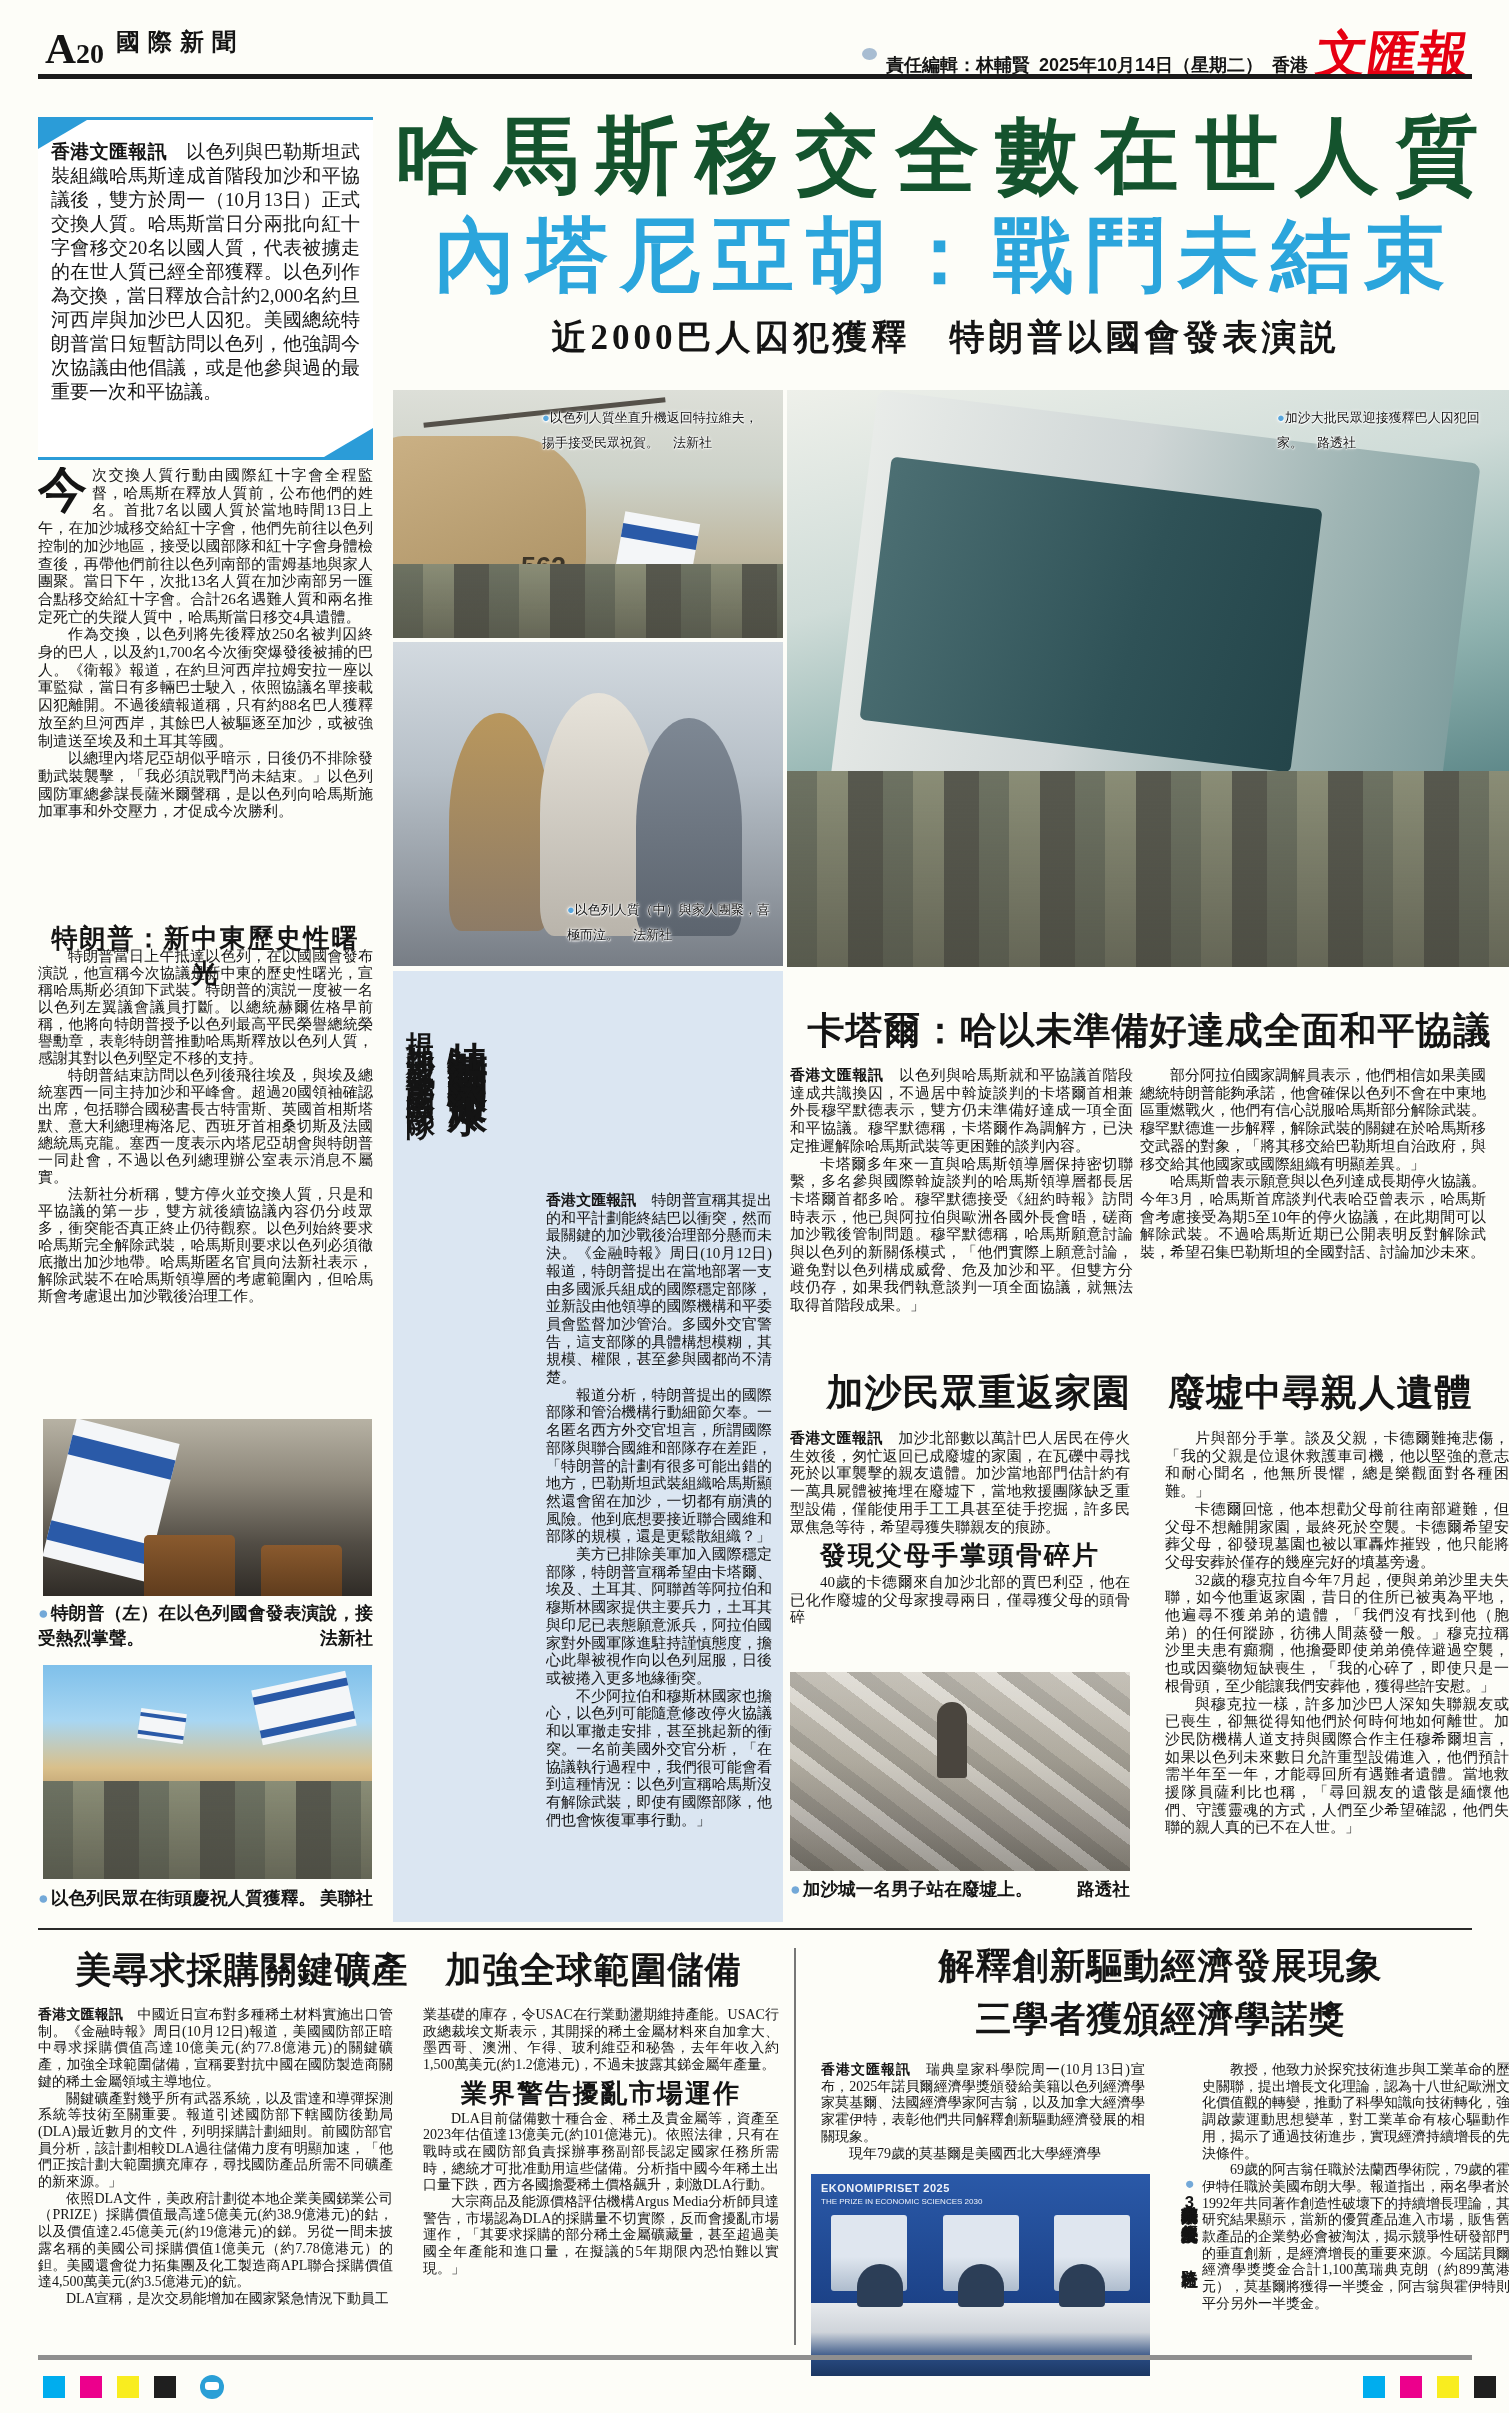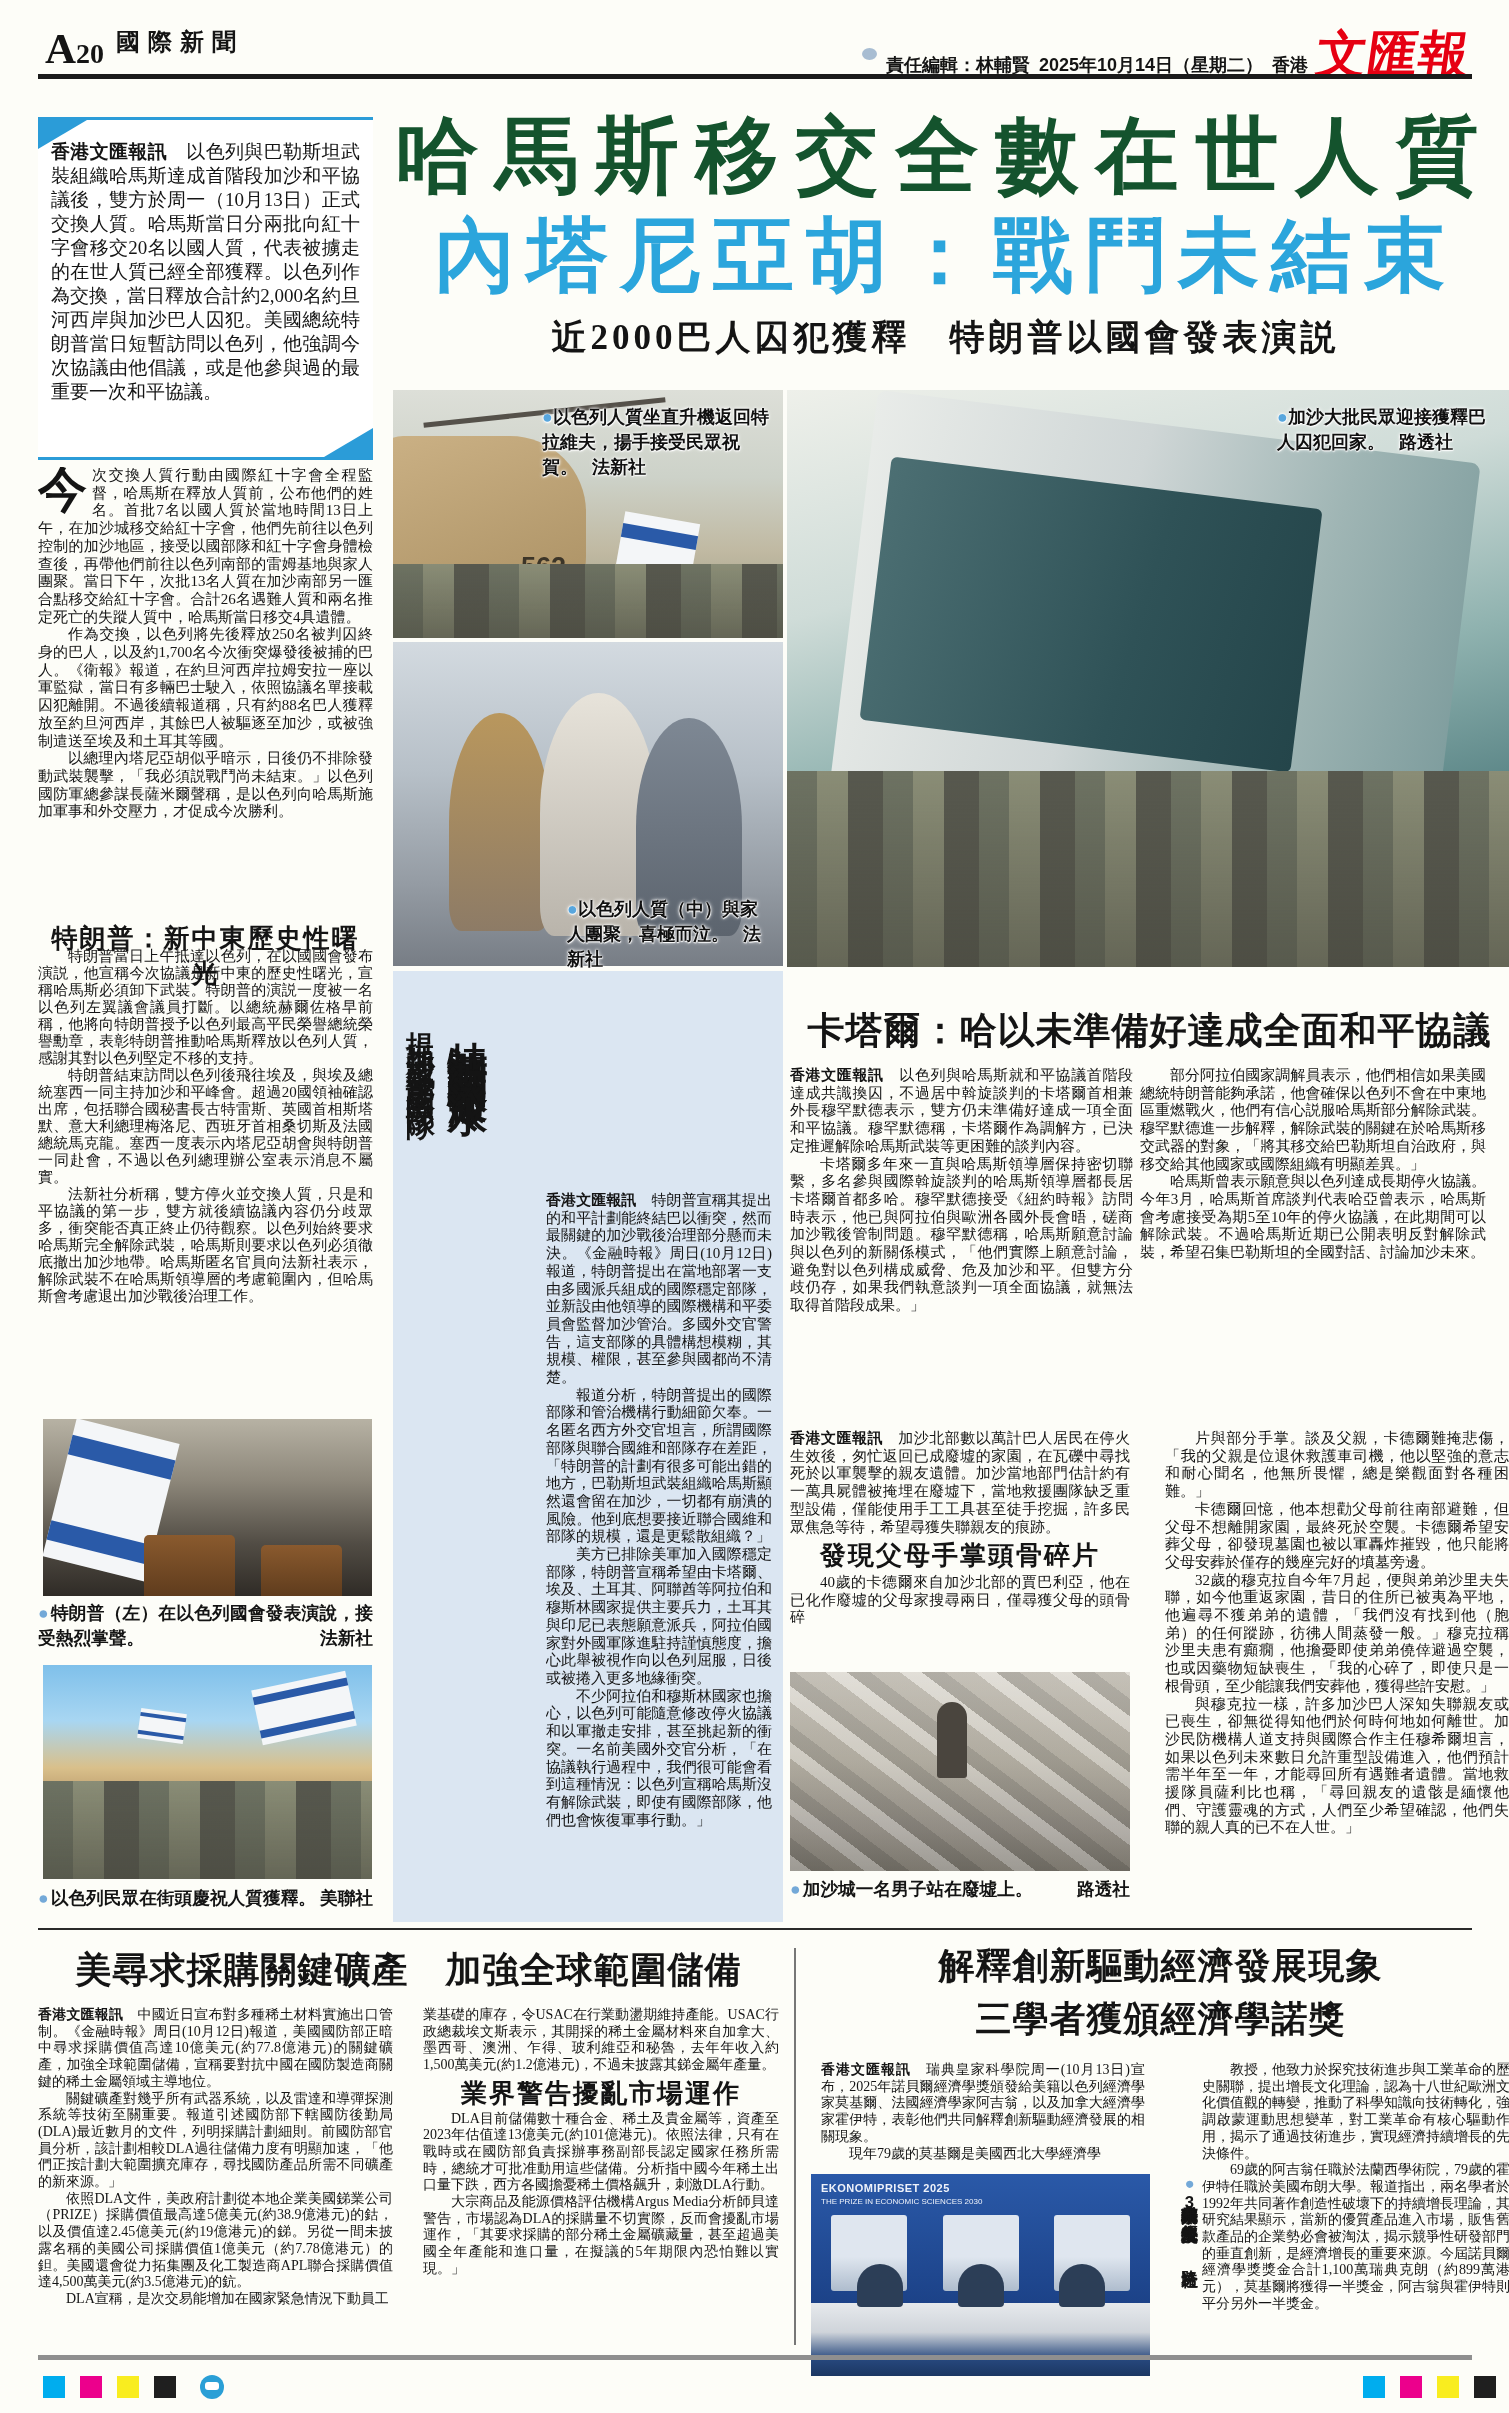--- a/index.html
+++ b/index.html
@@ -36,22 +36,22 @@
   .para-first { text-indent:0; }
   .dropcap { float:left; font-size:49px; line-height:40px; font-weight:bold; padding:3px 5px 0 0; }
   .cross-head { font-size:26px; font-weight:bold; text-align:center; text-indent:0;
     font-family:"Liberation Sans","DejaVu Sans",sans-serif; letter-spacing:2px; margin:11px 0 9px 0 !important; }
 
   
   .cap { font-family:"Liberation Sans","DejaVu Sans",sans-serif; font-weight:bold;
     font-size:17.7px; line-height:25px; text-align:justify; }
   .cap .dot { color:#74a9d8; margin-right:2px; }
   .cap .credit { float:right; }
-  .photo-cap { position:absolute; font-family:"Liberation Sans","DejaVu Sans",sans-serif; font-weight:bold;
-    font-size:18px; line-height:25px; color:#101010;
+  .photo-cap { position:absolute; font-family:"Liberation Sans","DejaVu Sans",sans-serif; font-weight:normal;
+    font-size:13px; line-height:25px; color:#101010;
     text-shadow:0 0 2.5px #fff,0 0 4px #fff,0.5px 0.5px 1px #fff,-0.5px -0.5px 1px #fff; }
   .photo-cap .dot { color:#58a6dd; }
   .photo-cap .credit { margin-left:14px; }
 
   
   .hl1 { position:absolute; left:382px; top:101px; width:1127px; text-align:center;
     font-size:83px; font-weight:bold; color:#14532d; letter-spacing:17px; white-space:nowrap; }
   .hl2 { position:absolute; left:382px; top:202px; width:1127px; text-align:center;
     font-size:81px; font-weight:bold; color:#2ba5dc; letter-spacing:12px; white-space:nowrap; }
   .sub-hl { position:absolute; left:382px; top:314px; width:1127px; text-align:center;
@@ -215,20 +215,21 @@
         <p class="para">卡塔爾多年來一直與哈馬斯領導層保持密切聯繫，多名參與國際斡旋談判的哈馬斯領導層都長居卡塔爾首都多哈。穆罕默德接受《紐約時報》訪問時表示，他已與阿拉伯與歐洲各國外長會晤，磋商加沙戰後管制問題。穆罕默德稱，哈馬斯願意討論與以色列的新關係模式，「他們實際上願意討論，避免對以色列構成威脅、危及加沙和平。但雙方分歧仍存，如果我們執意談判一項全面協議，就無法取得首階段成果。」</p>
       </div>
   </div>
   <div class="flow" style="left:1140px; top:1067px; width:346px; height:278px; overflow:hidden;">
     <div>
         <p class="para">部分阿拉伯國家調解員表示，他們相信如果美國總統特朗普能夠承諾，他會確保以色列不會在中東地區重燃戰火，他們有信心説服哈馬斯部分解除武裝。穆罕默德進一步解釋，解除武裝的關鍵在於哈馬斯移交武器的對象，「將其移交給巴勒斯坦自治政府，與移交給其他國家或國際組織有明顯差異。」</p>
         <p class="para">哈馬斯曾表示願意與以色列達成長期停火協議。今年3月，哈馬斯首席談判代表哈亞曾表示，哈馬斯會考慮接受為期5至10年的停火協議，在此期間可以解除武裝。不過哈馬斯近期已公開表明反對解除武裝，希望召集巴勒斯坦的全國對話、討論加沙未來。</p>
       </div>
   </div>
 
+  <div class="sec-head" style="left:790px; top:1368px; width:719px;">加沙民眾重返家園　廢墟中尋親人遺體</div>
   <div class="flow" style="left:790px; top:1430px; width:340px; height:238px; overflow:hidden;">
     <p class="para-first"><span class="tag">香港文匯報訊</span><span>　加沙北部數以萬計巴人居民在停火生效後，匆忙返回已成廢墟的家園，在瓦礫中尋找死於以軍襲擊的親友遺體。加沙當地部門估計約有一萬具屍體被掩埋在廢墟下，當地救援團隊缺乏重型設備，僅能使用手工工具甚至徒手挖掘，許多民眾焦急等待，希望尋獲失聯親友的痕跡。</span></p>
     <p class="cross-head">發現父母手掌頭骨碎片</p>
     <p class="para">40歲的卡德爾來自加沙北部的賈巴利亞，他在已化作廢墟的父母家搜尋兩日，僅尋獲父母的頭骨碎</p>
   </div>
   <div class="photo ph-rubble" style="left:790px; top:1672px; width:340px; height:199px;">
     <div class="rubble-bits"></div>
     <div style="position:absolute; left:147px; top:30px; width:30px; height:76px; background:#4a453e; border-radius:15px 15px 3px 3px;"></div>
   </div>
   <p class="cap" style="position:absolute; left:790px; top:1877px; width:340px;"><span class="dot">●</span><span>加沙城一名男子站在廢墟上。</span><span class="credit">路透社</span></p>

